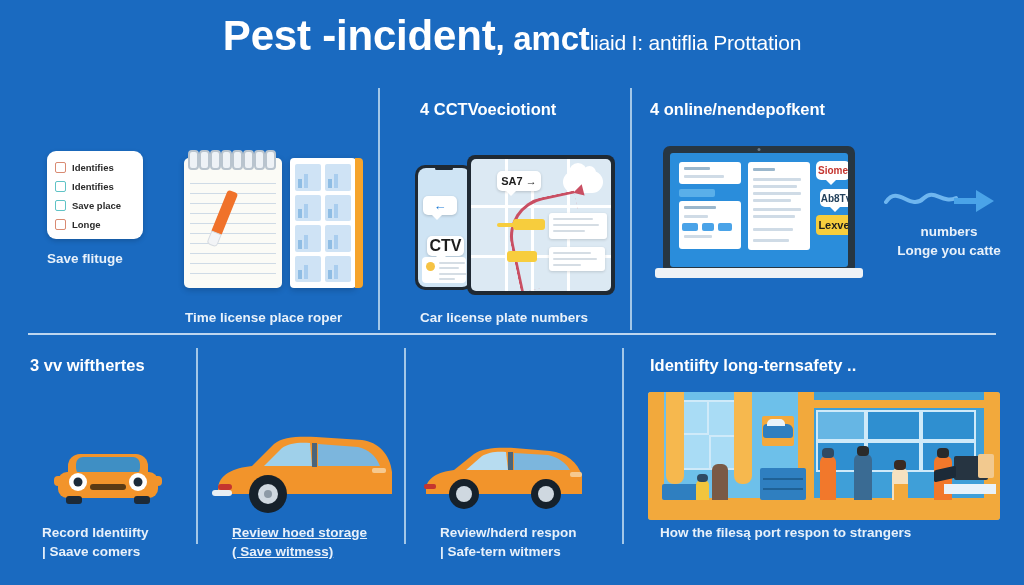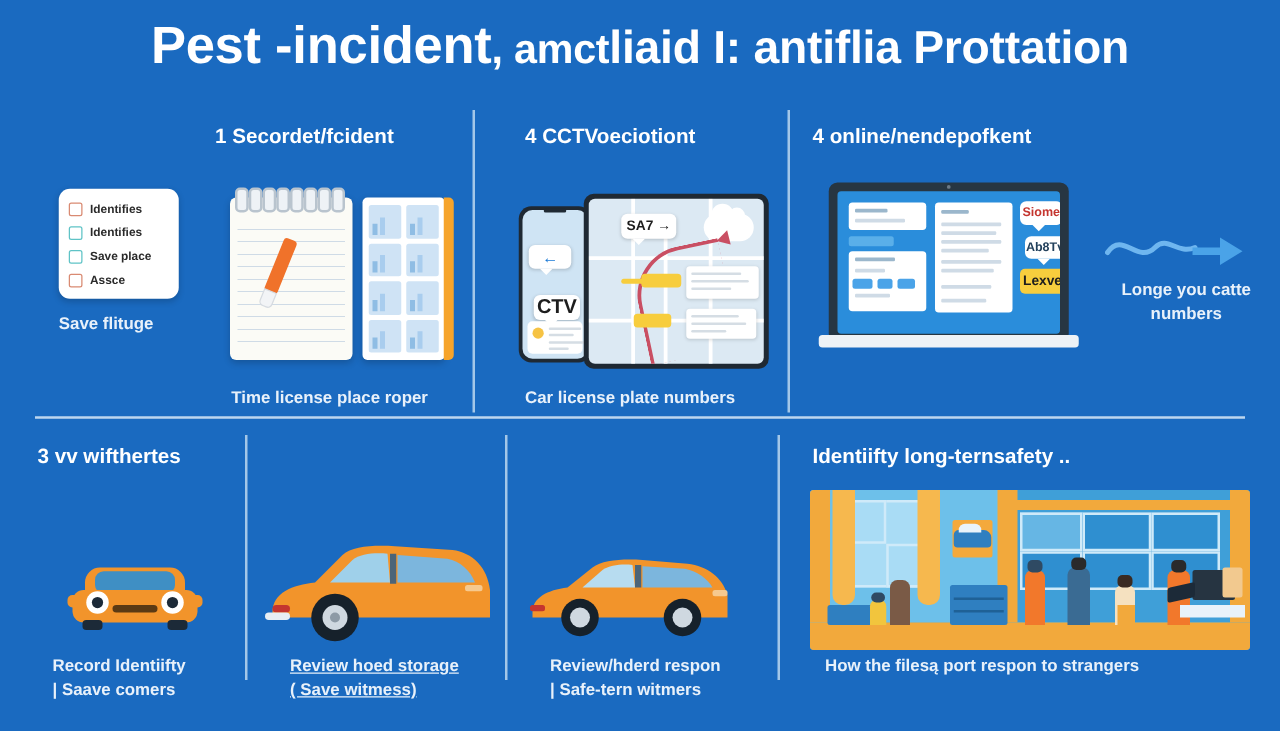--- a/index.html
+++ b/index.html
@@ -13,21 +13,21 @@
   .poster{position:relative;width:1024px;height:585px;background:#1a6ac0;overflow:hidden;}
 
   
   .title{
     position:absolute;left:0;top:12px;width:1024px;text-align:center;
     color:#ffffff;font-size:40px;font-weight:bold;letter-spacing:-.2px;
     white-space:nowrap;
   }
   .title .t-main{font-size:42px;font-weight:bold;}
   .title .t-sub{font-size:33px;font-weight:bold;}
-  .title .t-thin{font-size:37px;font-weight:bold;}
+  .title .t-thin{font-size:21px;font-weight:normal;}
 
   
   .vdiv{position:absolute;width:2px;background:#bcd7ef;opacity:.85;}
   .hdiv{position:absolute;height:2px;background:#cfe2f4;opacity:.9;}
   .sec-head{position:absolute;color:#ffffff;font-size:16.5px;font-weight:bold;white-space:nowrap;}
   .cap{position:absolute;color:#e8f1fa;font-size:13.5px;font-weight:bold;white-space:nowrap;}
   .cap2{position:absolute;color:#e8f1fa;font-size:13.5px;font-weight:bold;line-height:19px;}
 
   
   .legend{
@@ -123,21 +123,20 @@
 </style>
 </head>
 <body>
 
 <div class="poster">
 
   <div class="title">
     <span class="t-main">Pest -incident</span><span class="t-sub">, amct</span><span class="t-thin">liaid I: antiflia Prottation</span>
   </div>
 
-  <div class="sec-head" style="left:172px;top:100px;">1 Secordet/fcident</div>
   <div class="sec-head" style="left:420px;top:100px;">4 CCTVoeciotiont</div>
   <div class="sec-head" style="left:650px;top:100px;">4 online/nendepofkent</div>
 
   <div class="vdiv" style="left:378px;top:88px;height:242px;"></div>
   <div class="vdiv" style="left:630px;top:88px;height:242px;"></div>
   <div class="hdiv" style="left:28px;top:333px;width:968px;"></div>
   <div class="vdiv" style="left:196px;top:348px;height:196px;"></div>
   <div class="vdiv" style="left:404px;top:348px;height:196px;"></div>
   <div class="vdiv" style="left:622px;top:348px;height:196px;"></div>
 
@@ -149,21 +148,21 @@
     <div class="row">
       <span class="box teal"></span>
       <span class="lbl">Identifies</span>
     </div>
     <div class="row">
       <span class="box teal"></span>
       <span class="lbl">Save place</span>
     </div>
     <div class="row">
       <span class="box"></span>
-      <span class="lbl">Assce</span>
+      <span class="lbl">Longe</span>
     </div>
   </div>
   <div class="cap" style="left:47px;top:251px;">Save flituge</div>
 
   <div class="notepad">
     <div class="lines"></div>
   </div>
   <div class="spiral">
     <i style="left:0"></i>
       <i style="left:11px"></i>
@@ -273,22 +272,22 @@
       </div>
     </div>
     <div class="base"></div>
   </div>
 
   <svg class="wavy" viewBox="0 0 120 34">
     <path d="M2 20 C14 2, 26 30, 40 16 C50 6, 58 22, 72 16" stroke="#6fb6ef" stroke-width="4" fill="none" stroke-linecap="round"></path>
     <path d="M70 16 L92 16 L92 8 L110 19 L92 30 L92 22 L70 22 Z" fill="#4aa3e8"></path>
   </svg>
   <div class="cap2" style="left:884px;top:222px;width:130px;text-align:center;">
+    <div>numbers</div>
     <div>Longe you catte</div>
-    <div>numbers</div>
   </div>
 
   <div class="sec-head" style="left:30px;top:356px;">3 vv wifthertes</div>
   <div class="sec-head" style="left:650px;top:356px;">Identiifty long-ternsafety ..</div>
 
   <svg class="carfront" viewBox="0 0 112 62">
     <rect x="16" y="6" width="80" height="30" rx="12" fill="#f2942b"></rect>
     <rect x="24" y="9" width="64" height="18" rx="7" fill="#3f8fc4"></rect>
     <rect x="6" y="24" width="100" height="26" rx="9" fill="#f2942b"></rect>
     <rect x="2" y="28" width="12" height="10" rx="4" fill="#f2942b"></rect>

